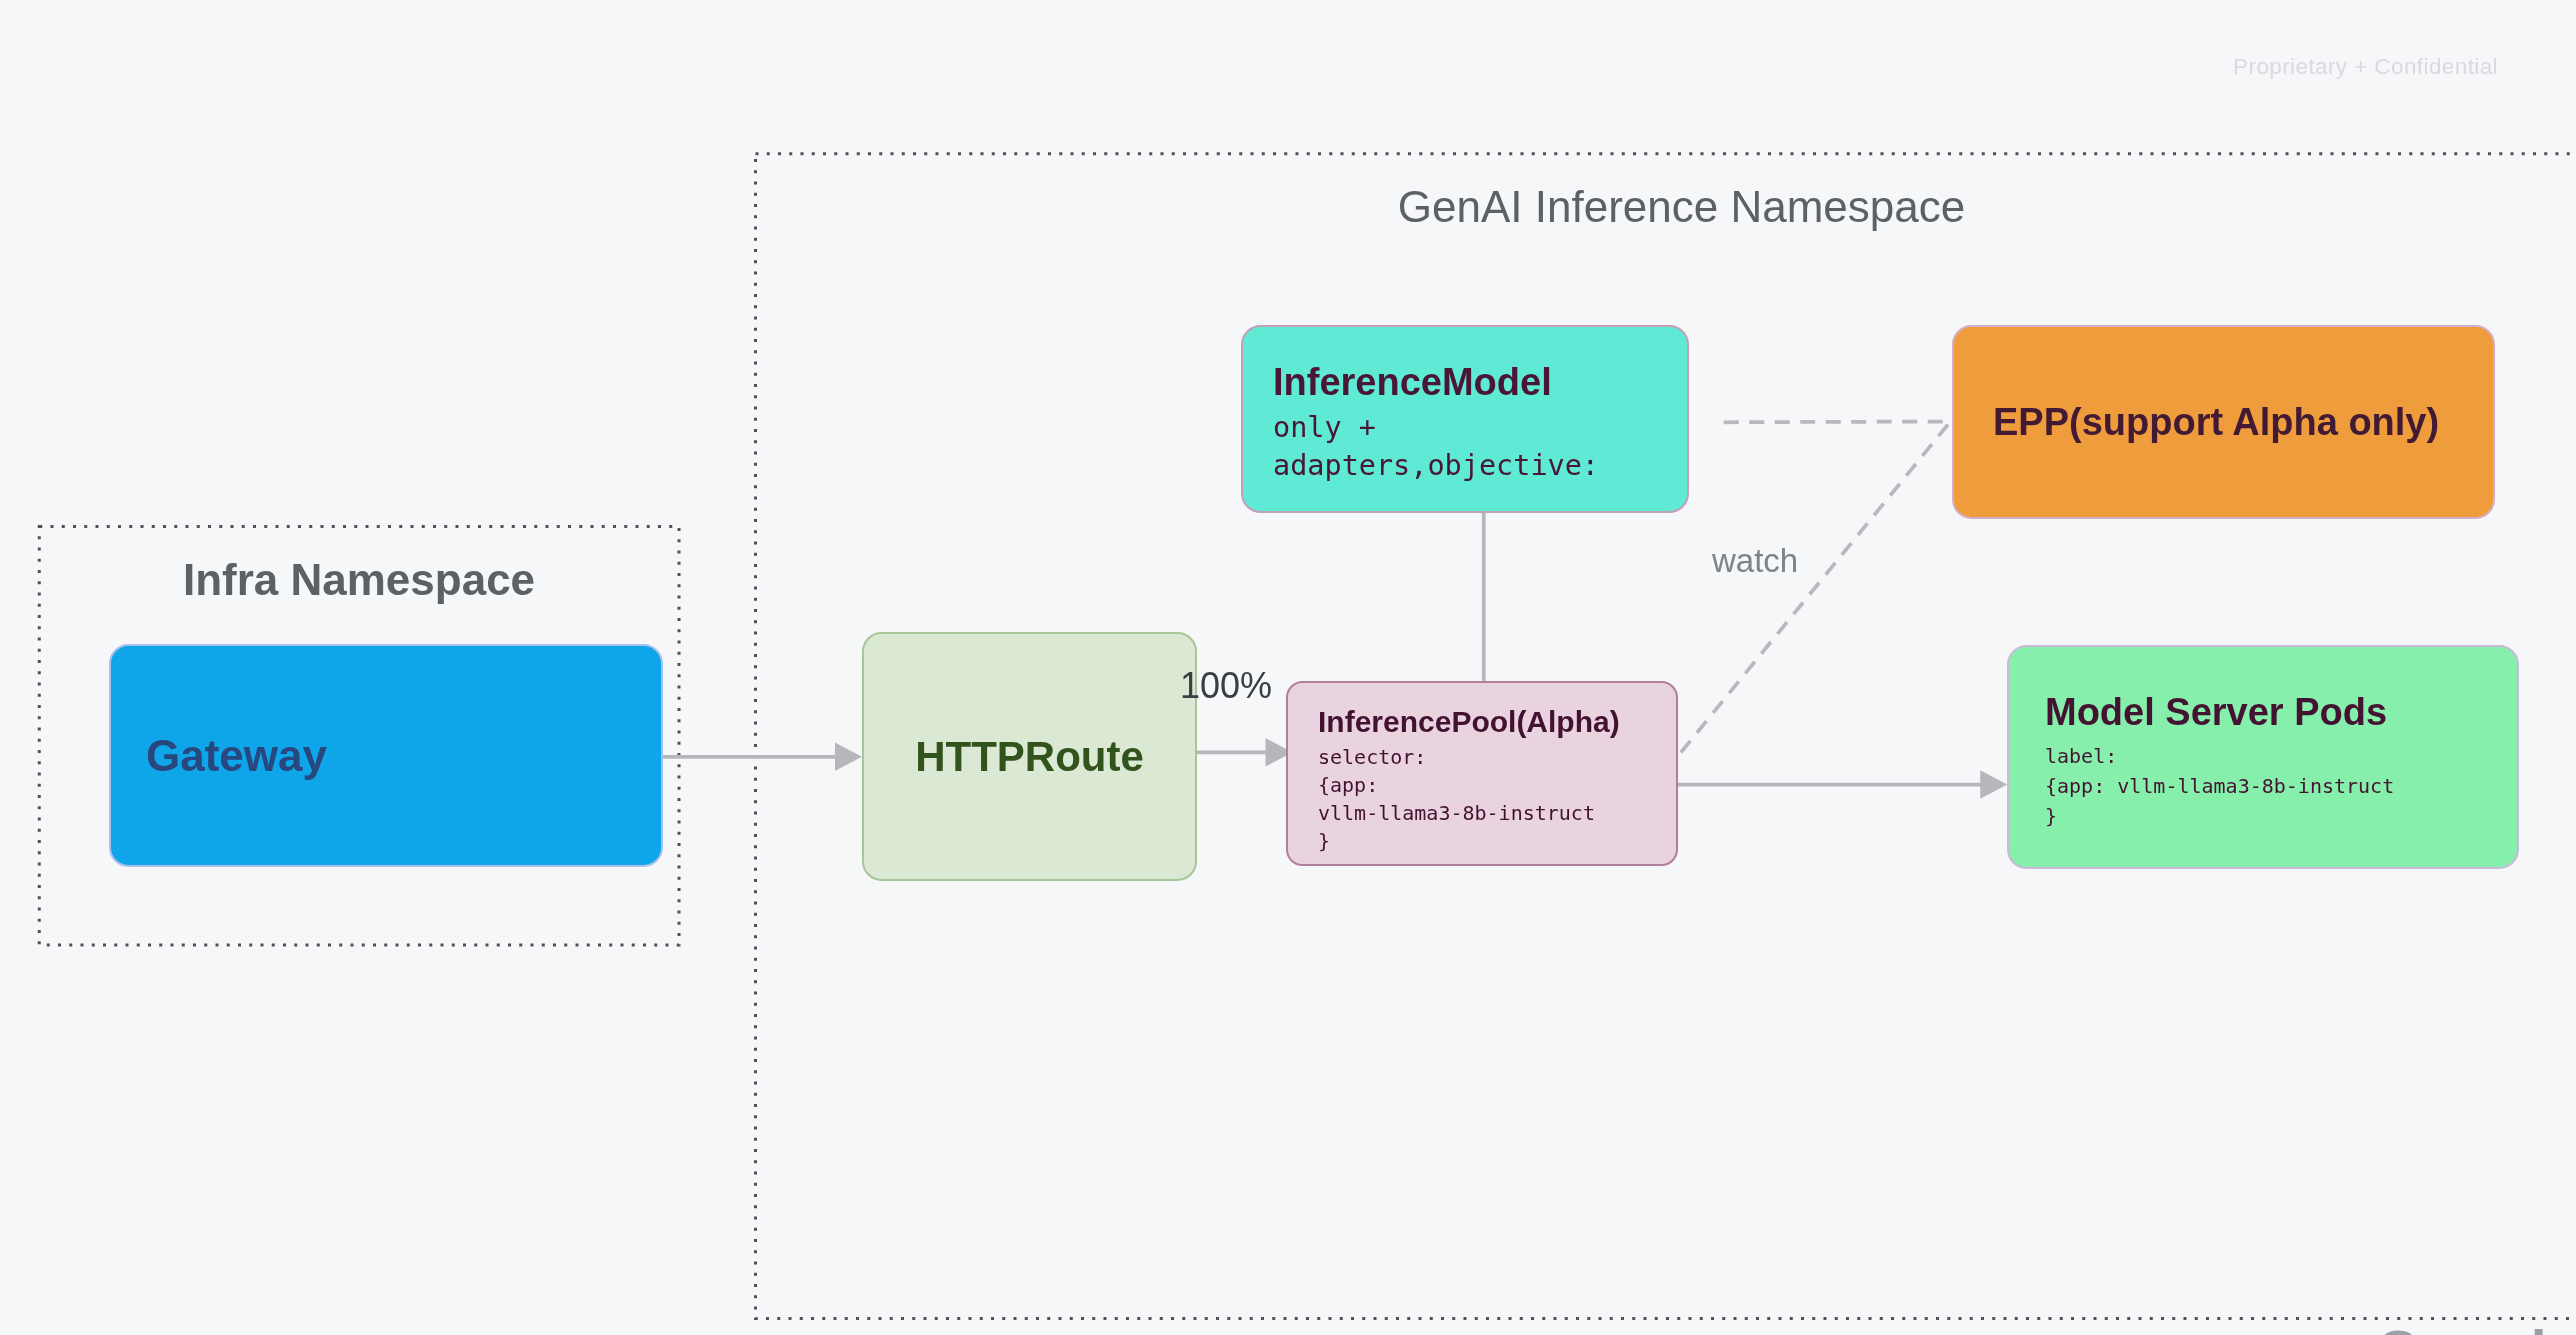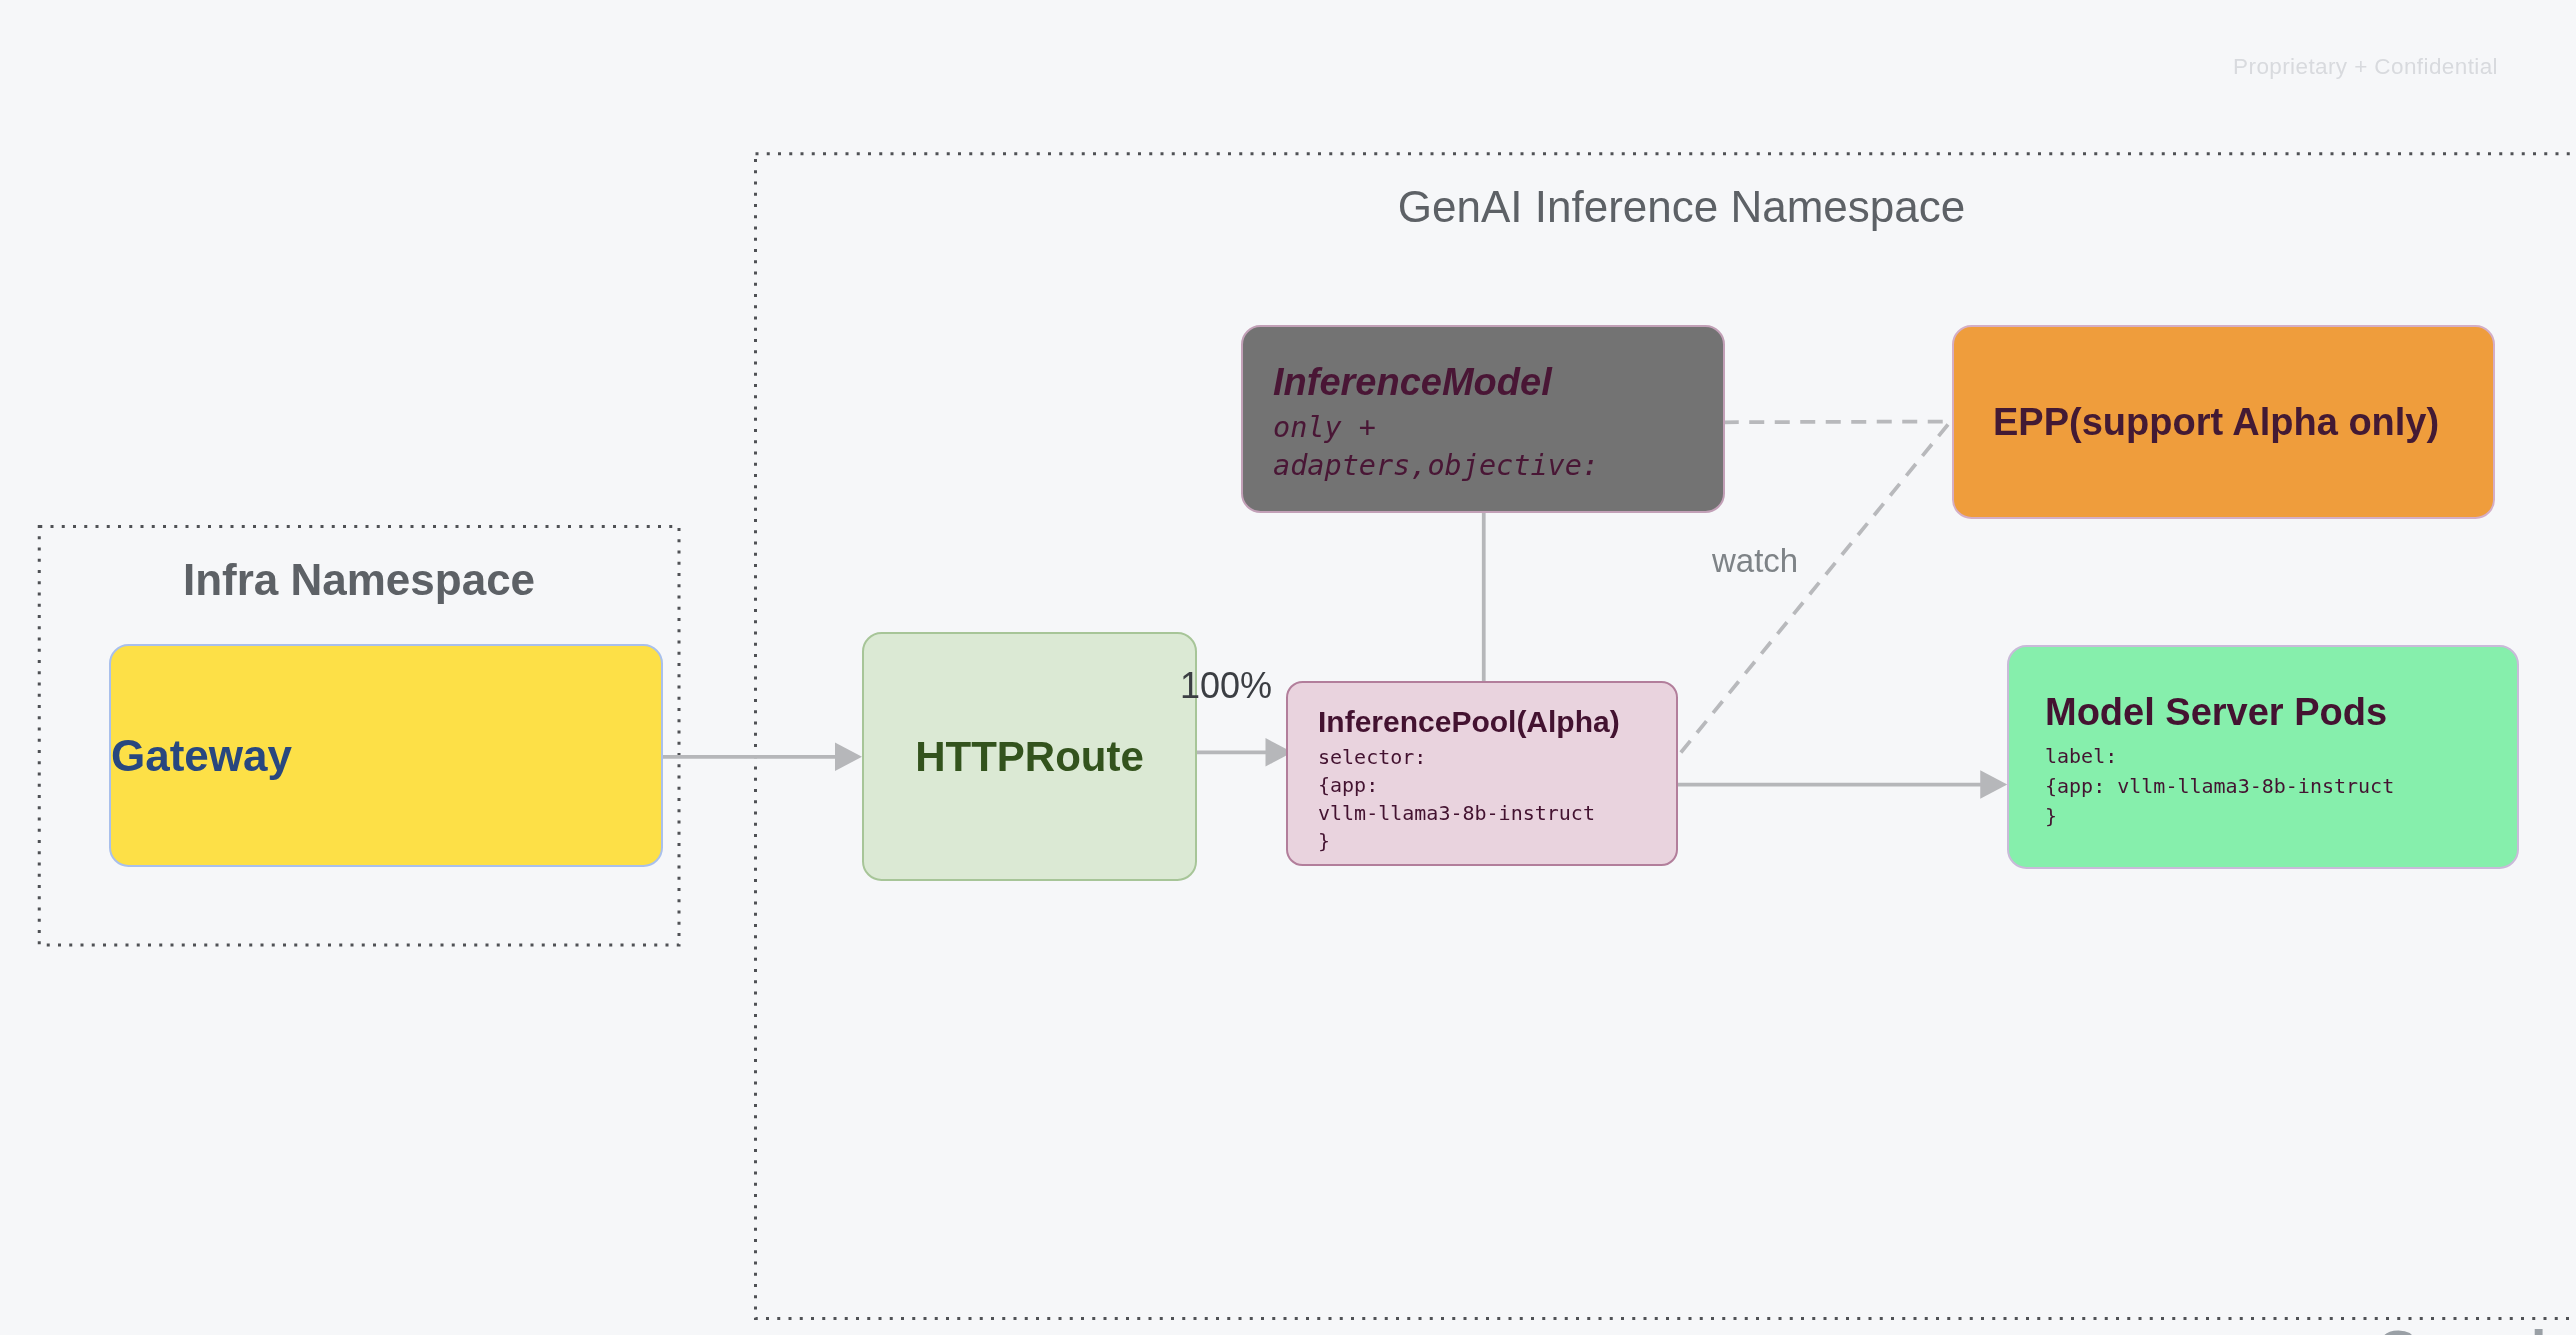--- a/index.html
+++ b/index.html
@@ -50,37 +50,37 @@
     font-weight: bold;
     white-space: nowrap;
   }
   .node .code {
     font-family: "DejaVu Sans Mono", monospace;
     white-space: pre;
   }
 
   #gateway {
     left: 109px; top: 644px; width: 554px; height: 223px;
-    background: #fde047; border: 2.3px solid #a9c0ec;
+    background: #0ea5e9; border: 2.3px solid #a9c0ec;
     display: flex; align-items: center;
+    padding-left: 35px;
   }
   #gateway .title { font-size: 44px; color: #28477f; }
 
   #httproute {
     left: 862px; top: 632px; width: 335px; height: 249px;
     background: #dbe9d4; border: 2.3px solid #a7c598;
     display: flex; align-items: center; justify-content: center;
   }
   #httproute .title { font-size: 42px; color: #33531d; }
 
   #inference-model {
-    left: 1241px; top: 325px; width: 484px; height: 188px;
-    background: #737373; border: 2.3px solid #c2a0b7;
+    left: 1241px; top: 325px; width: 448px; height: 188px;
+    background: #5eead4; border: 2.3px solid #c2a0b7;
     padding: 33px 22.5px 0 30px;
-    font-style: italic;
   }
   #inference-model .title { font-size: 38px; line-height: 44px; color: #491635; margin-bottom: 4.5px; }
   #inference-model .code { font-size: 28.5px; line-height: 38px; color: #491635; }
 
   #epp {
     left: 1952px; top: 325px; width: 543px; height: 194px;
     background: #ef9d3c; border: 2.3px solid #d4aec6;
     display: flex; align-items: center;
     padding-left: 39px;
   }

